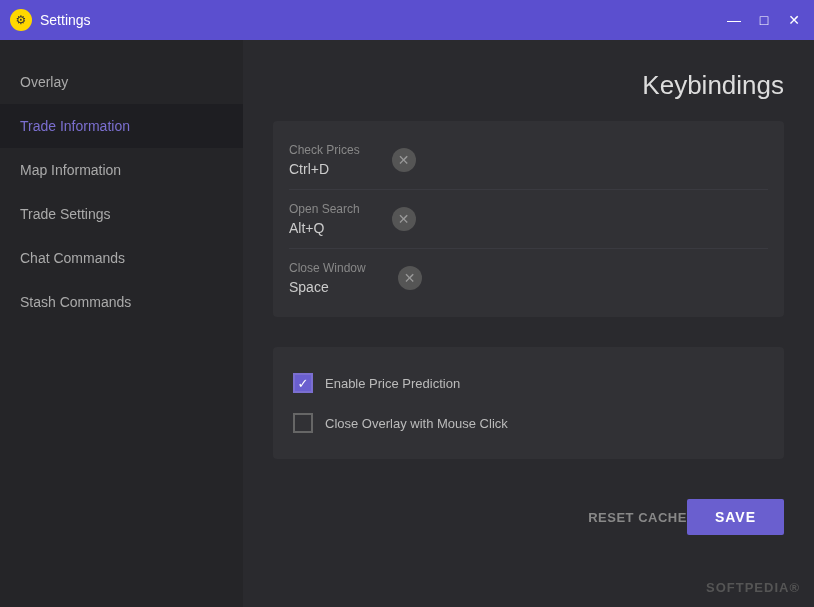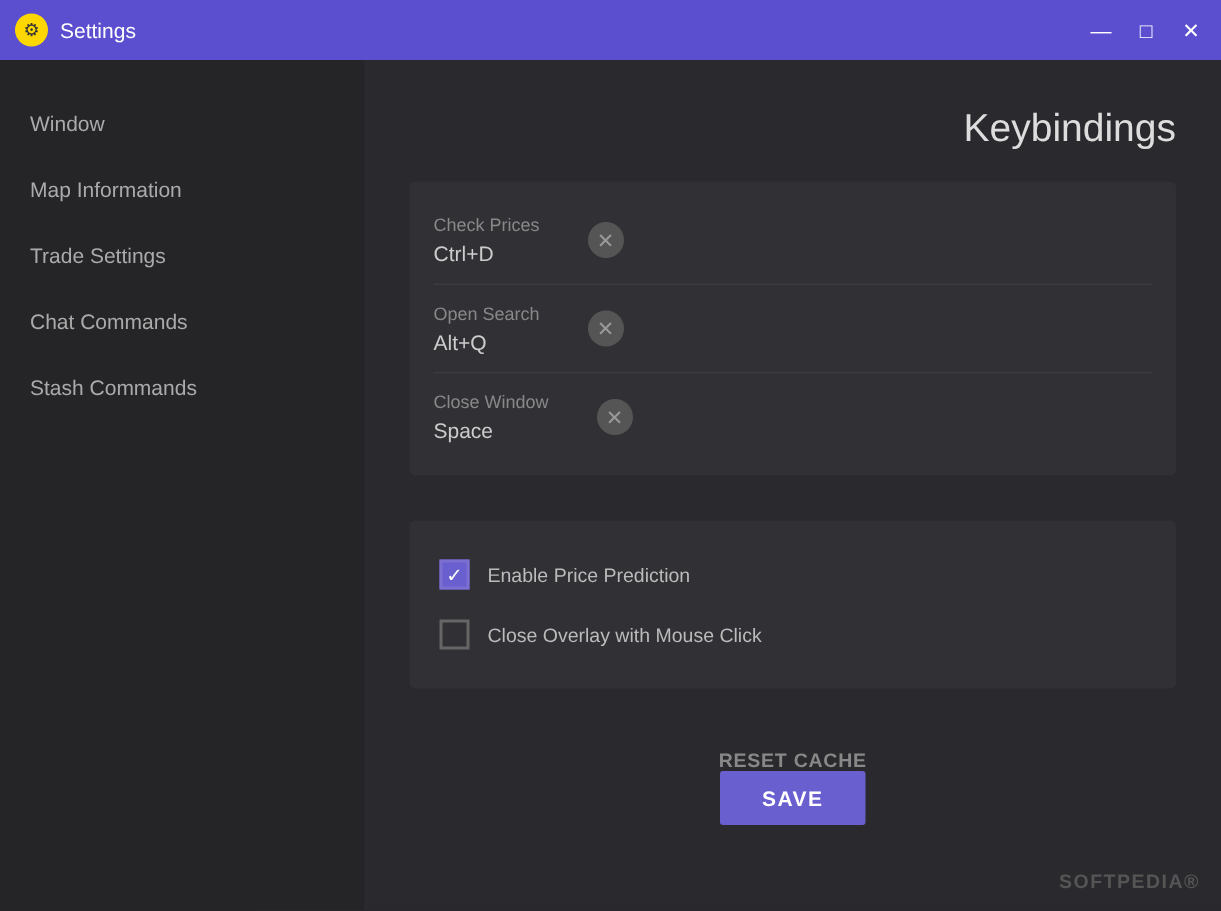--- a/index.html
+++ b/index.html
@@ -190,21 +190,20 @@
       font-size: 13px;
       color: #bbb;
     }
 
     
     .bottom-bar {
       display: flex;
       justify-content: flex-end;
       align-items: center;
       padding: 10px 0 0 0;
-      flex-direction: column;
     }
     .reset-cache-btn {
       background: none;
       border: none;
       color: #888;
       font-size: 13px;
       letter-spacing: 0.5px;
       cursor: pointer;
       text-transform: uppercase;
       font-weight: 600;
@@ -246,21 +245,24 @@
     <button class="title-btn">—</button>
     <button class="title-btn">□</button>
     <button class="title-btn close">✕</button>
   </div>
 </div>
 
 <div class="main-layout">
 
   <div class="sidebar">
     <div class="sidebar-item">
-      <span>Window</span>
+      <span>Overlay</span>
+    </div>
+    <div class="sidebar-item active">
+      <span>Trade Information</span>
     </div>
     <div class="sidebar-item">
       <span>Map Information</span>
     </div>
     <div class="sidebar-item">
       <span>Trade Settings</span>
     </div>
     <div class="sidebar-item">
       <span>Chat Commands</span>
     </div>

